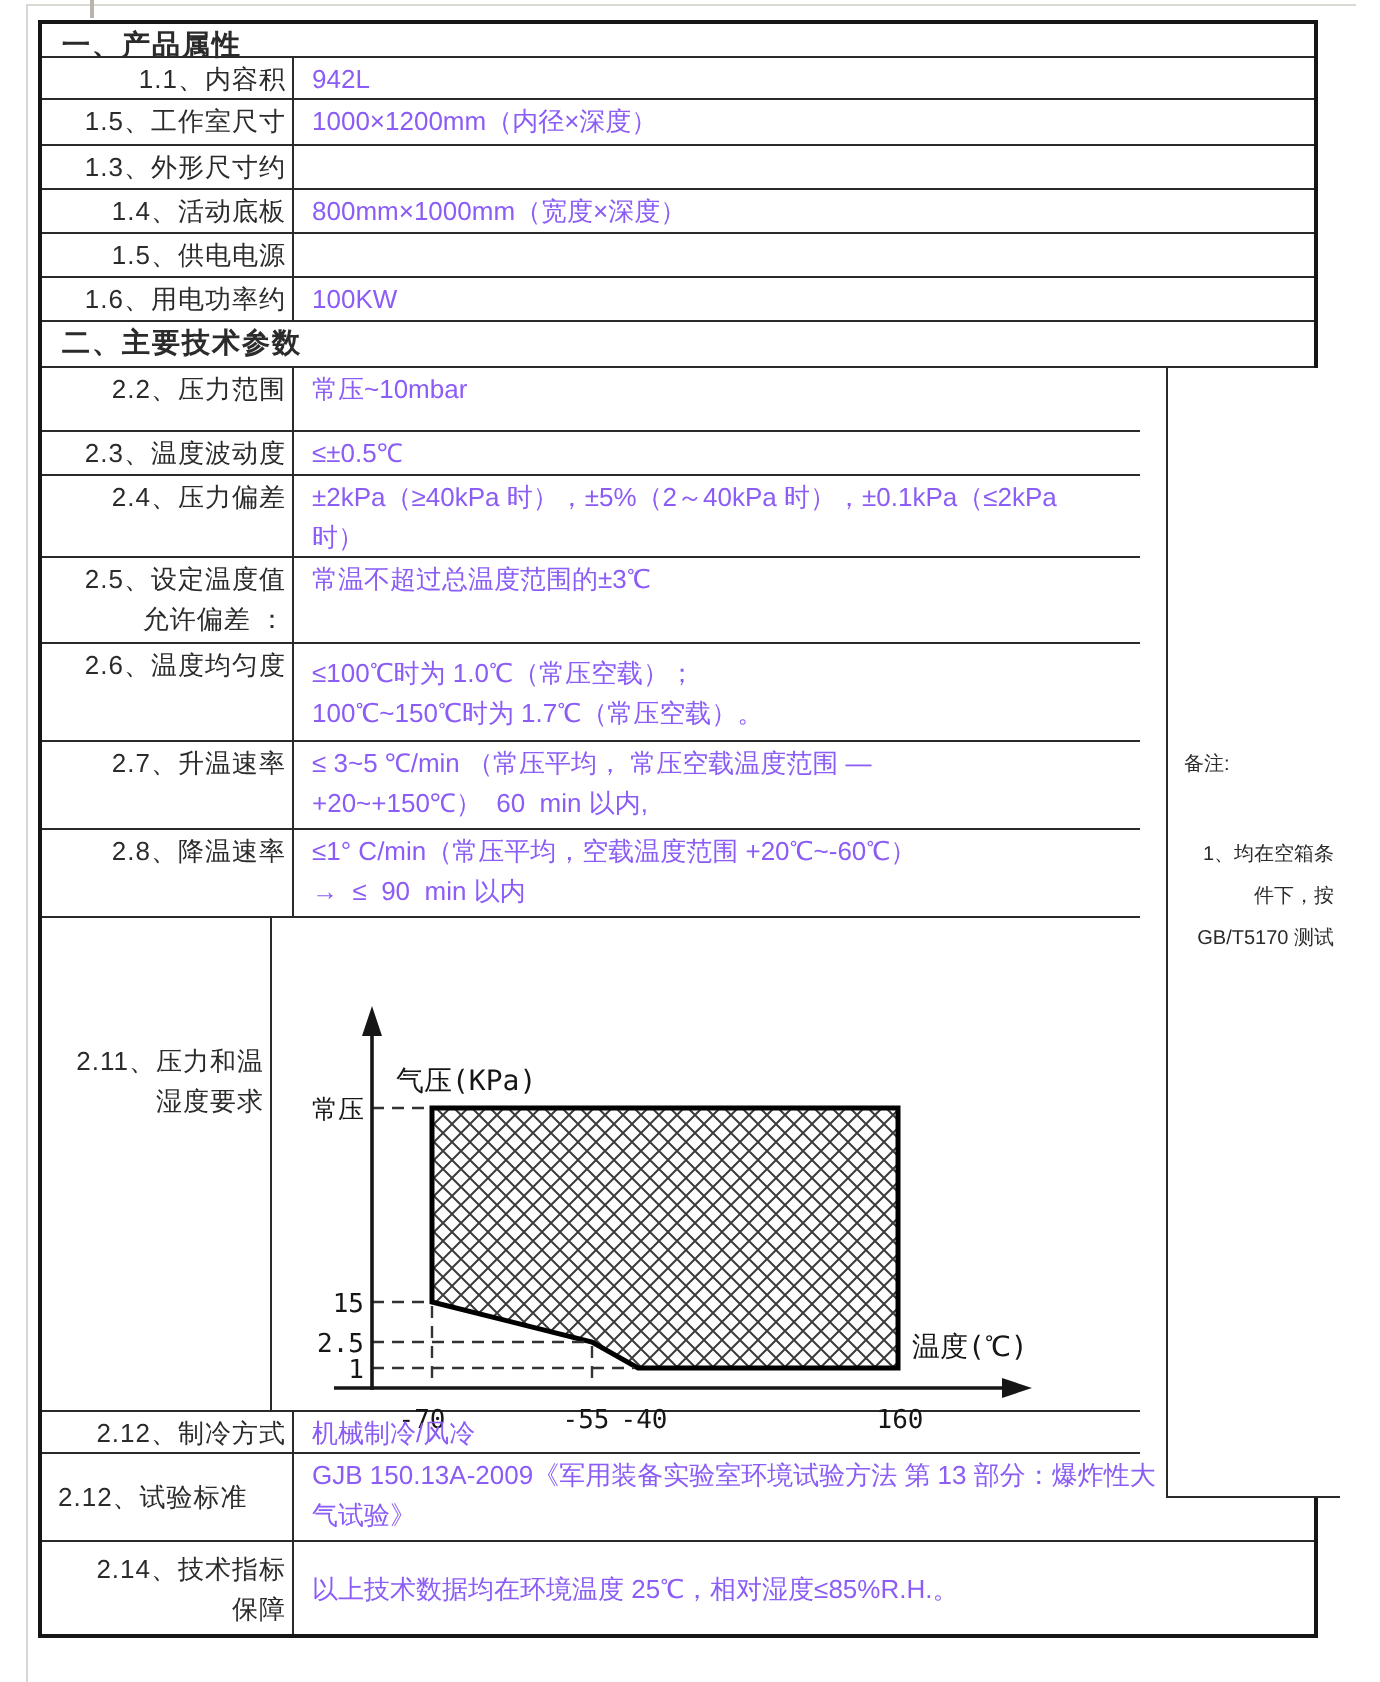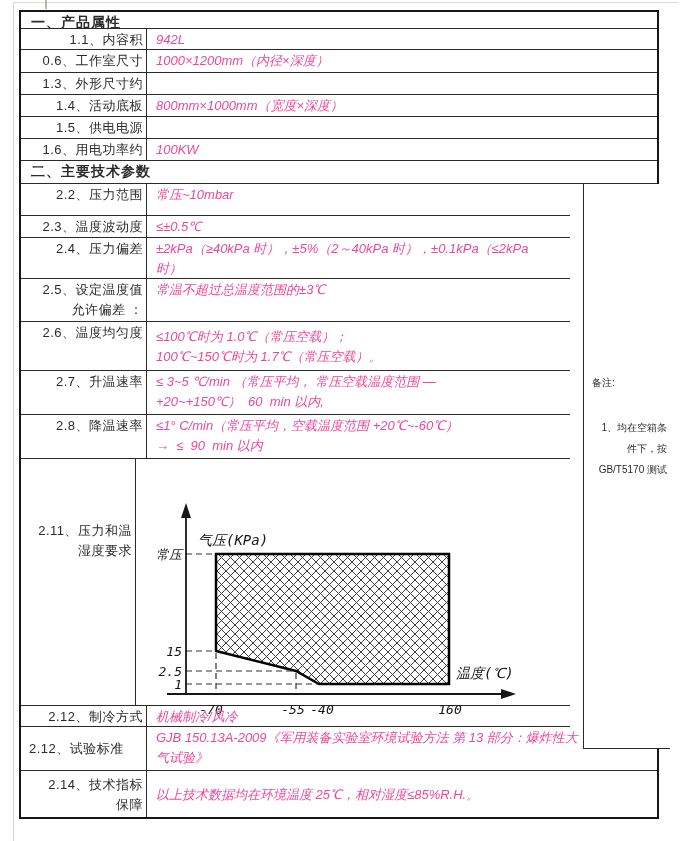--- a/index.html
+++ b/index.html
@@ -12,21 +12,21 @@
   .spec-table{position:absolute;left:19px;top:10px;width:640px;box-sizing:border-box;
               border:2px solid #161616;background:#ffffff;}
   .tr{display:flex;box-sizing:border-box;border-bottom:1px solid #2a2a2a;align-items:stretch;}
   .tr.last{border-bottom:none;}
   .tr.narrow{margin-right:87px;}
   .th{box-sizing:border-box;width:100%;font-weight:bold;font-size:14px;line-height:19px;
       padding:1px 4px 0 10px;letter-spacing:1px;}
   .tl{box-sizing:border-box;width:126px;border-right:1px solid #2a2a2a;font-size:13px;
       line-height:20px;padding:1px 3px 0 8px;white-space:pre-wrap;letter-spacing:0.5px;text-align:right;}
   .tv{box-sizing:border-box;flex:1;font-size:13px;line-height:20px;padding:1px 4px 0 9px;
-      white-space:pre-wrap;color:#ec4899;font-style:italic;}
+      white-space:pre-wrap;color:#8b5cf6;}
   .tl.center{display:flex;align-items:center;}
   .tl.chart-label{padding-top:62px;}
   .tv.chart-cell{padding:0;}
   .remarks{position:absolute;box-sizing:border-box;left:562px;top:172px;width:87px;height:565px;
            border-left:1px solid #2a2a2a;border-bottom:1px solid #2a2a2a;background:#ffffff;
            font-size:10px;line-height:21px;padding:188px 3px 0 8px;}
   .remarks .note{margin-top:24px;white-space:pre-wrap;text-align:right;}
   svg text{font-family:"DejaVu Sans Mono","Liberation Mono",monospace;fill:#161616;}
 </style>
 </head>
@@ -41,21 +41,21 @@
 
     <div class="tr" style="height:17px">
       <div class="th">一、产品属性</div>
     </div>
 
     <div class="tr" style="height:21px">
       <div class="tl">1.1、内容积</div>
       <div class="tv">942L</div>
     </div>
     <div class="tr" style="height:23px">
-      <div class="tl">0.6、工作室尺寸</div>
+      <div class="tl">1.5、工作室尺寸</div>
       <div class="tv">1000×1200mm（内径×深度）</div>
     </div>
     <div class="tr" style="height:22px">
       <div class="tl">1.3、外形尺寸约</div>
       <div class="tv"></div>
     </div>
     <div class="tr" style="height:22px">
       <div class="tl">1.4、活动底板</div>
       <div class="tv">800mm×1000mm（宽度×深度）</div>
     </div>

